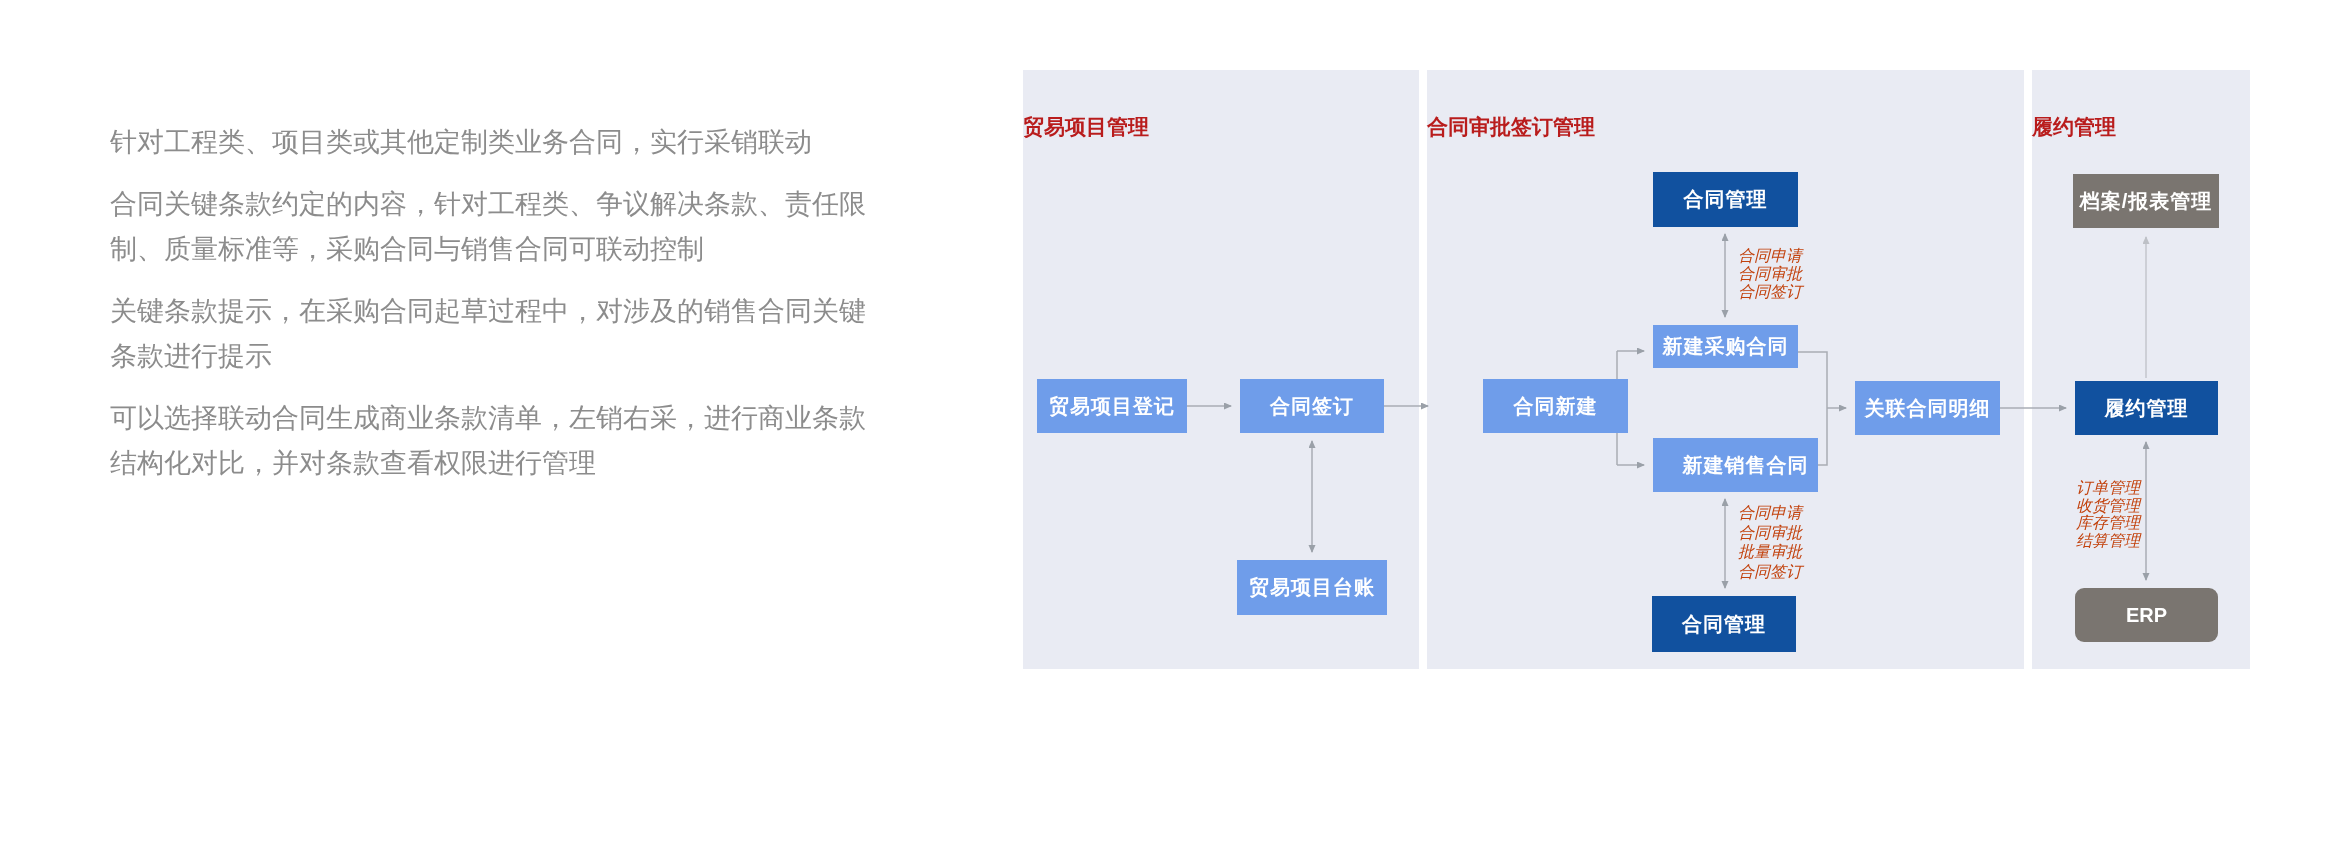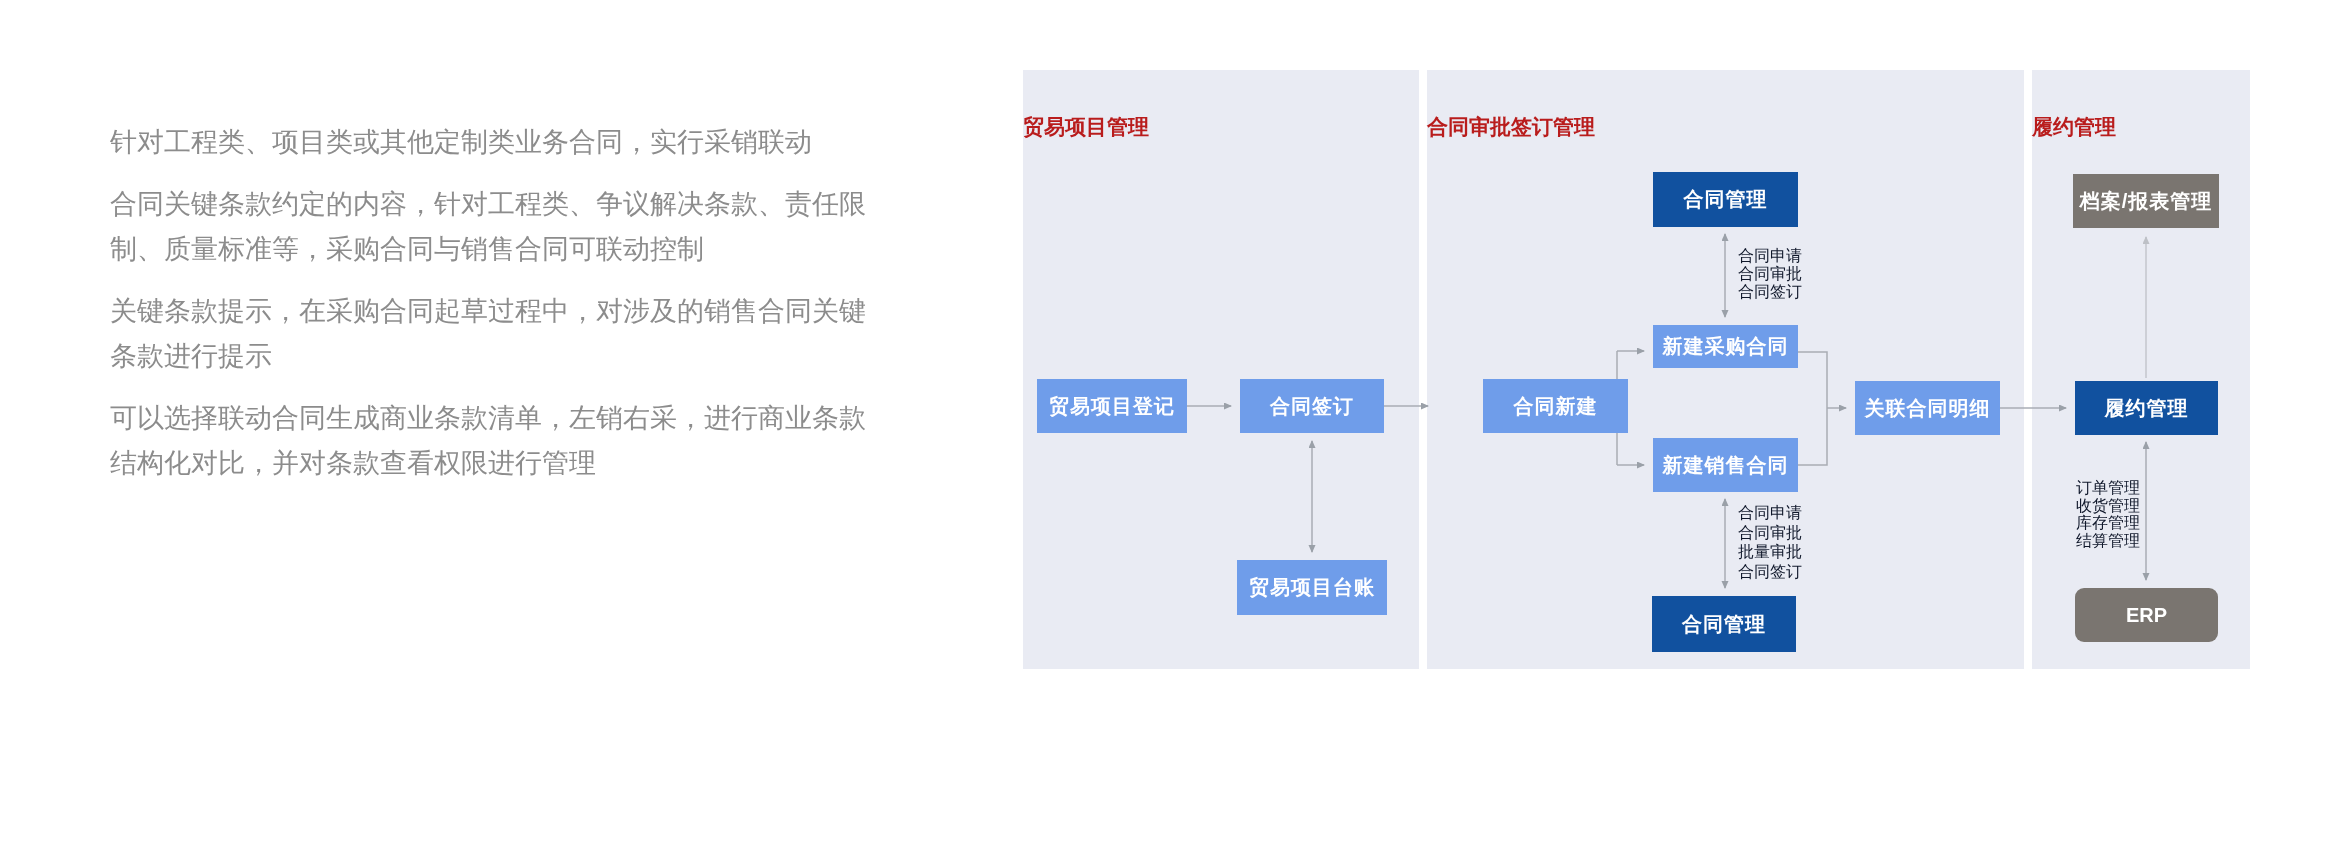--- a/index.html
+++ b/index.html
@@ -29,29 +29,29 @@
   }
   .box.light{background:#6f9dea;}
   .box.dark{background:#11519f;}
   .box.gray{background:#7a7570;}
   .b-reg   {left:1037px;top:379px;width:150px;height:54px;}
   .b-card  {left:1240px;top:379px;width:144px;height:54px;}
   .b-ledger{left:1237px;top:560px;width:150px;height:55px;}
   .b-create{left:1483px;top:379px;width:145px;height:54px;}
   .b-cmtop {left:1653px;top:172px;width:145px;height:55px;}
   .b-purch {left:1653px;top:325px;width:145px;height:43px;}
-  .b-sales {left:1653px;top:438px;width:145px;height:54px;}
+  .b-sales {left:1653px;top:438px;width:145px;height:54px;padding-left:20px;}
   .b-cmbot {left:1652px;top:596px;width:144px;height:56px;}
   .b-rel   {left:1855px;top:381px;width:145px;height:54px;}
   .b-arch  {left:2073px;top:174px;width:146px;height:54px;}
   .b-perf  {left:2075px;top:381px;width:143px;height:54px;}
   .b-erp   {left:2075px;top:588px;width:143px;height:54px;letter-spacing:0;border-radius:9px;}
   
   .flow-label{
-    position:absolute;color:#0f172a;font-size:16px;white-space:pre-line;
+    position:absolute;color:#c2410c;font-size:16px;white-space:pre-line;font-style:italic;
   }
   .l-top{left:1738px;top:247px;line-height:18px;}
   .l-bot{left:1738px;top:503px;line-height:19.5px;}
   .l-erp{left:2076px;top:479px;line-height:17.5px;}
   
   .wires{position:absolute;left:0;top:0;pointer-events:none;}
 </style>
 </head>
 <body>
 

